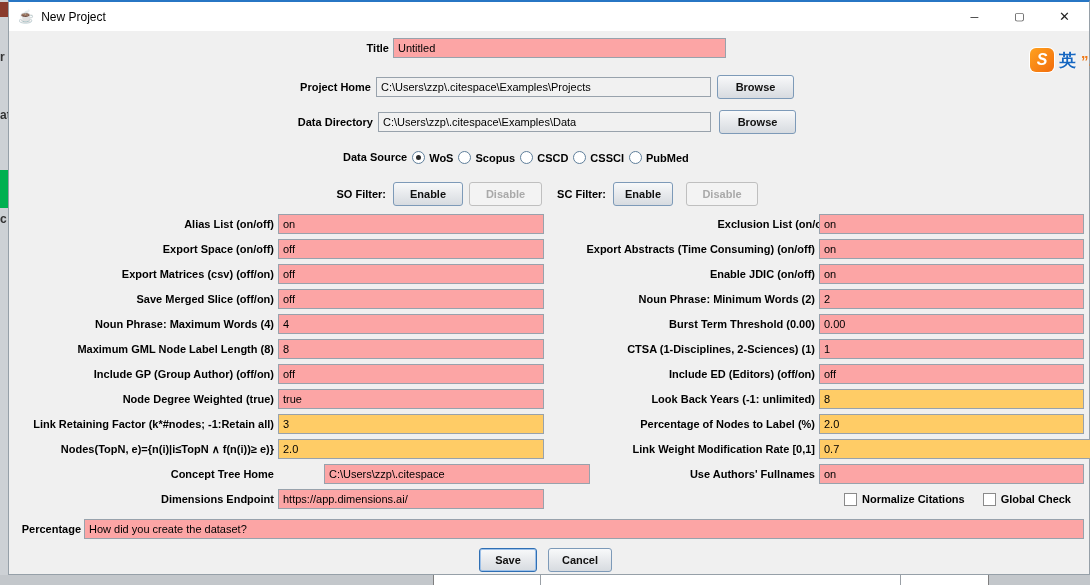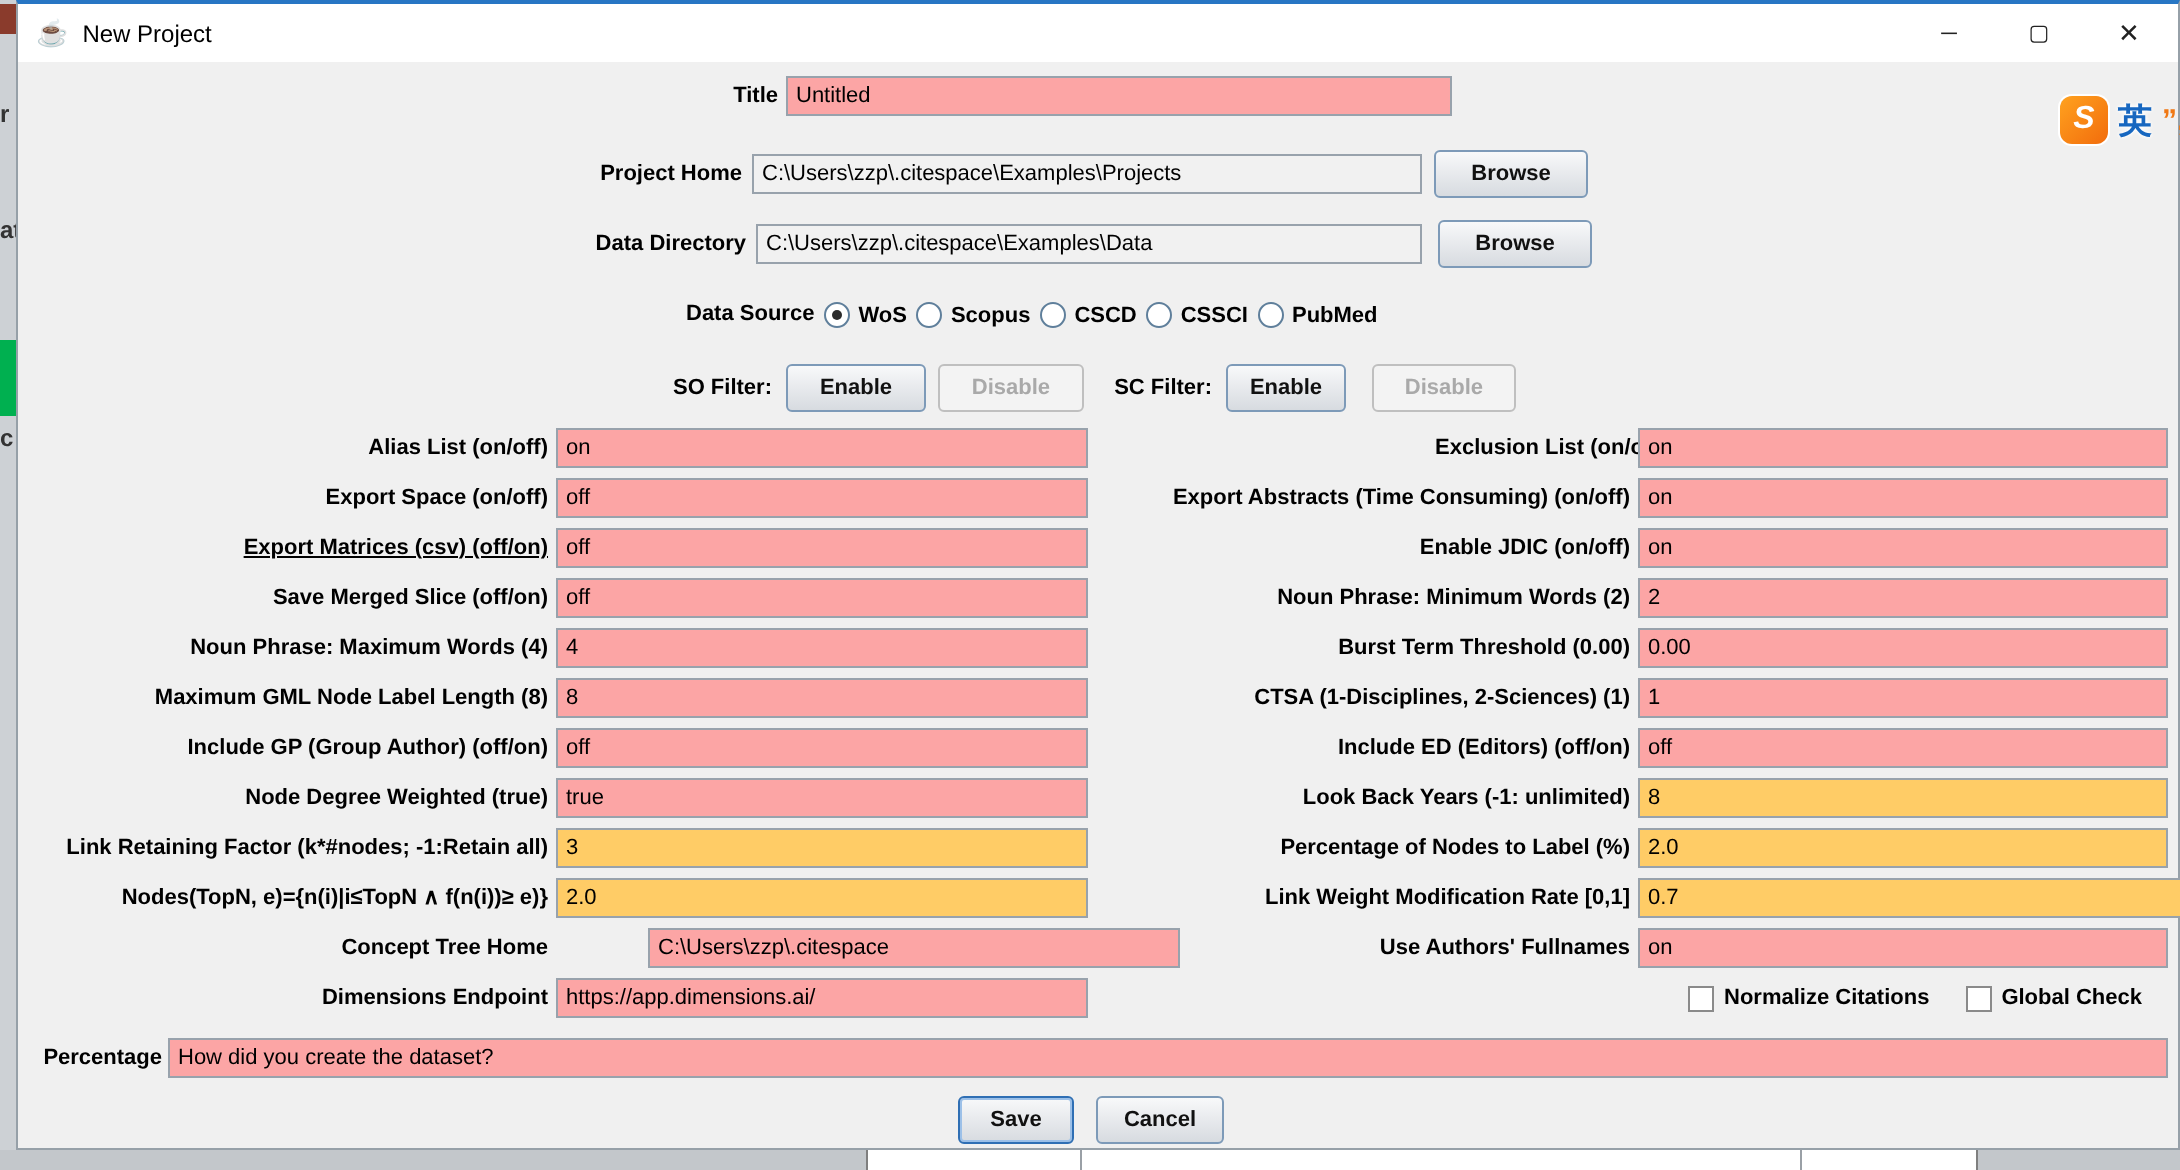--- a/index.html
+++ b/index.html
@@ -136,21 +136,21 @@
 
   <div class="blabel r" style="left:0;width:72px;top:517px">Percentage</div>
   <div class="tf" style="left:75px;top:517px;width:1000px">How did you create the dataset?</div>
 
   <div class="btn default" style="left:470px;top:546px;width:58px">Save</div>
   <div class="btn" style="left:539px;top:546px;width:64px">Cancel</div>
 <div class="glabel" style="top: 212px; left: -6px; width: 271px;">Alias List (on/off)</div>
     <div class="tf" style="top: 212px; left: 269px; width: 266px;">on</div>
     <div class="glabel" style="top: 237px; left: -6px; width: 271px;">Export Space (on/off)</div>
     <div class="tf" style="top: 237px; left: 269px; width: 266px;">off</div>
-    <div class="glabel" style="top: 262px; left: -6px; width: 271px; text-decoration: underline;">Export Matrices (csv) (off/on)</div>
+    <div class="glabel" style="top: 262px; left: -6px; width: 271px;">Export Matrices (csv) (off/on)</div>
     <div class="tf" style="top: 262px; left: 269px; width: 266px;">off</div>
     <div class="glabel" style="top: 287px; left: -6px; width: 271px;">Save Merged Slice (off/on)</div>
     <div class="tf" style="top: 287px; left: 269px; width: 266px;">off</div>
     <div class="glabel" style="top: 312px; left: -6px; width: 271px;">Noun Phrase: Maximum Words (4)</div>
     <div class="tf" style="top: 312px; left: 269px; width: 266px;">4</div>
     <div class="glabel" style="top: 337px; left: -6px; width: 271px;">Maximum GML Node Label Length (8)</div>
     <div class="tf" style="top: 337px; left: 269px; width: 266px;">8</div>
     <div class="glabel" style="top: 362px; left: -6px; width: 271px;">Include GP (Group Author) (off/on)</div>
     <div class="tf" style="top: 362px; left: 269px; width: 266px;">off</div>
     <div class="glabel" style="top: 387px; left: -6px; width: 271px;">Node Degree Weighted (true)</div>

